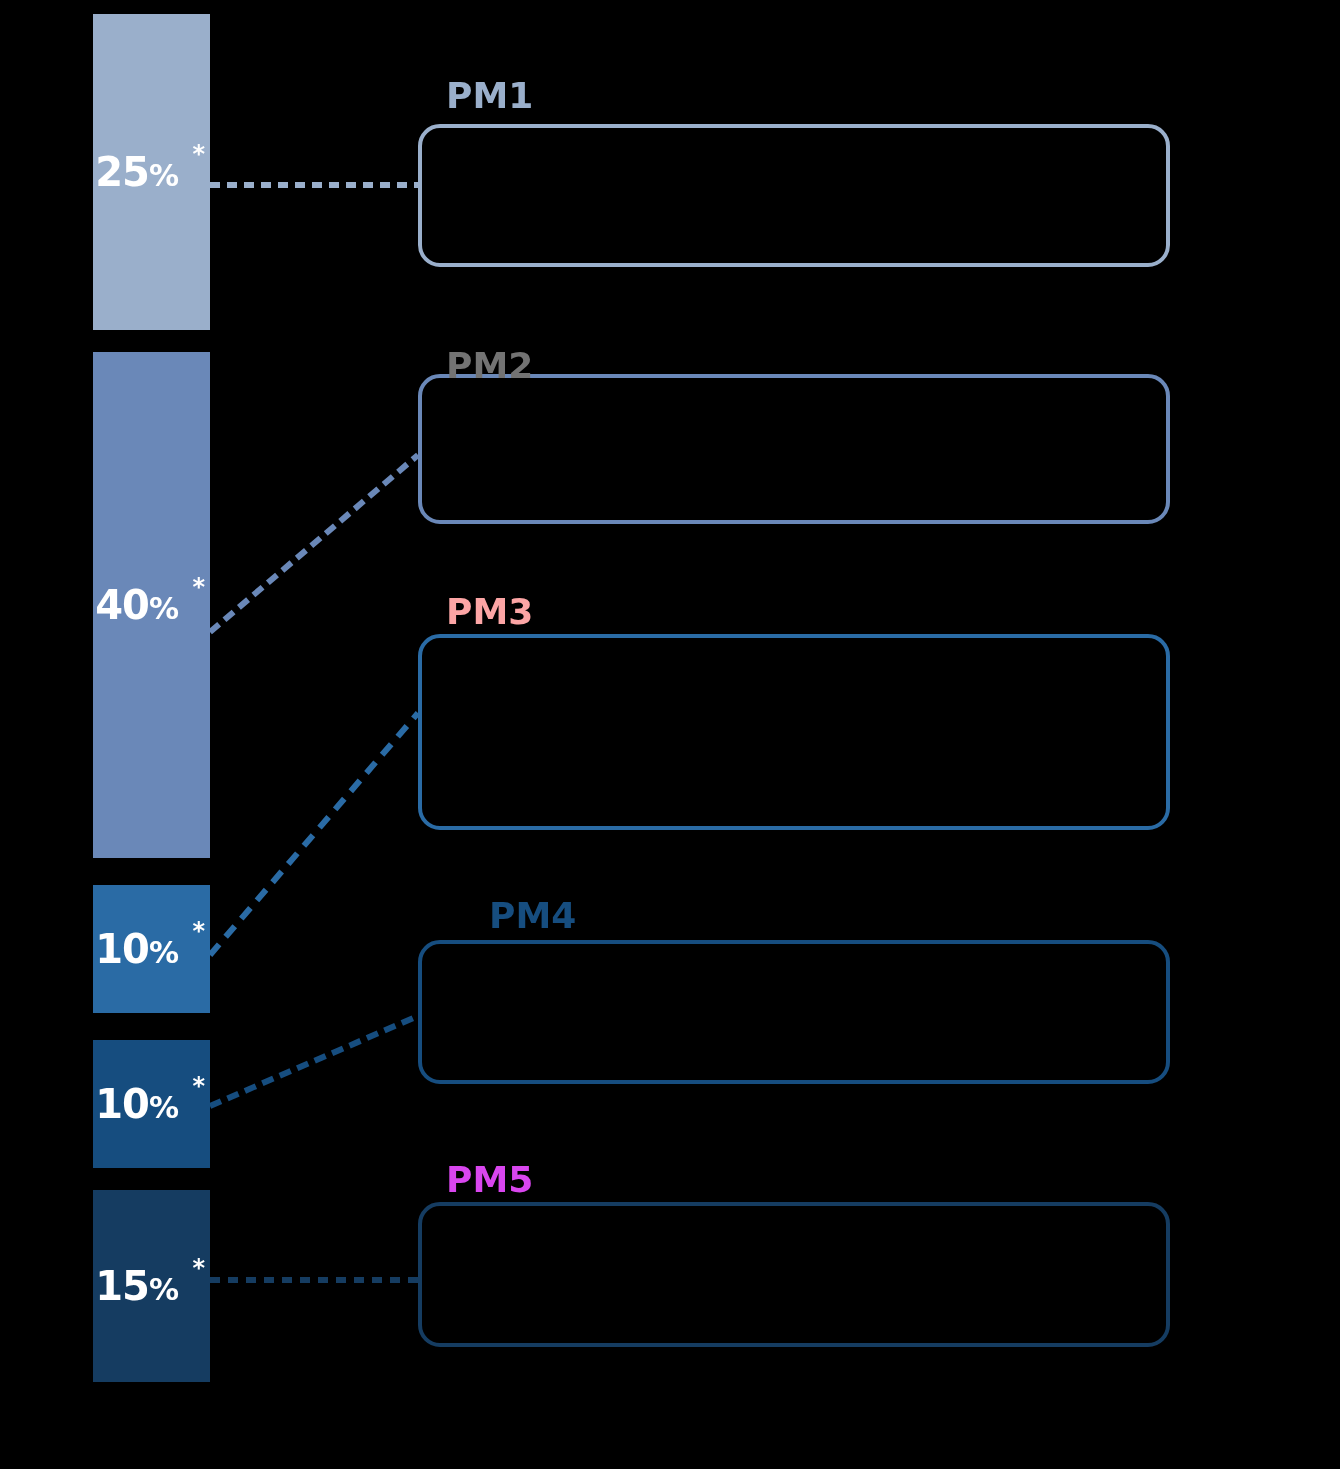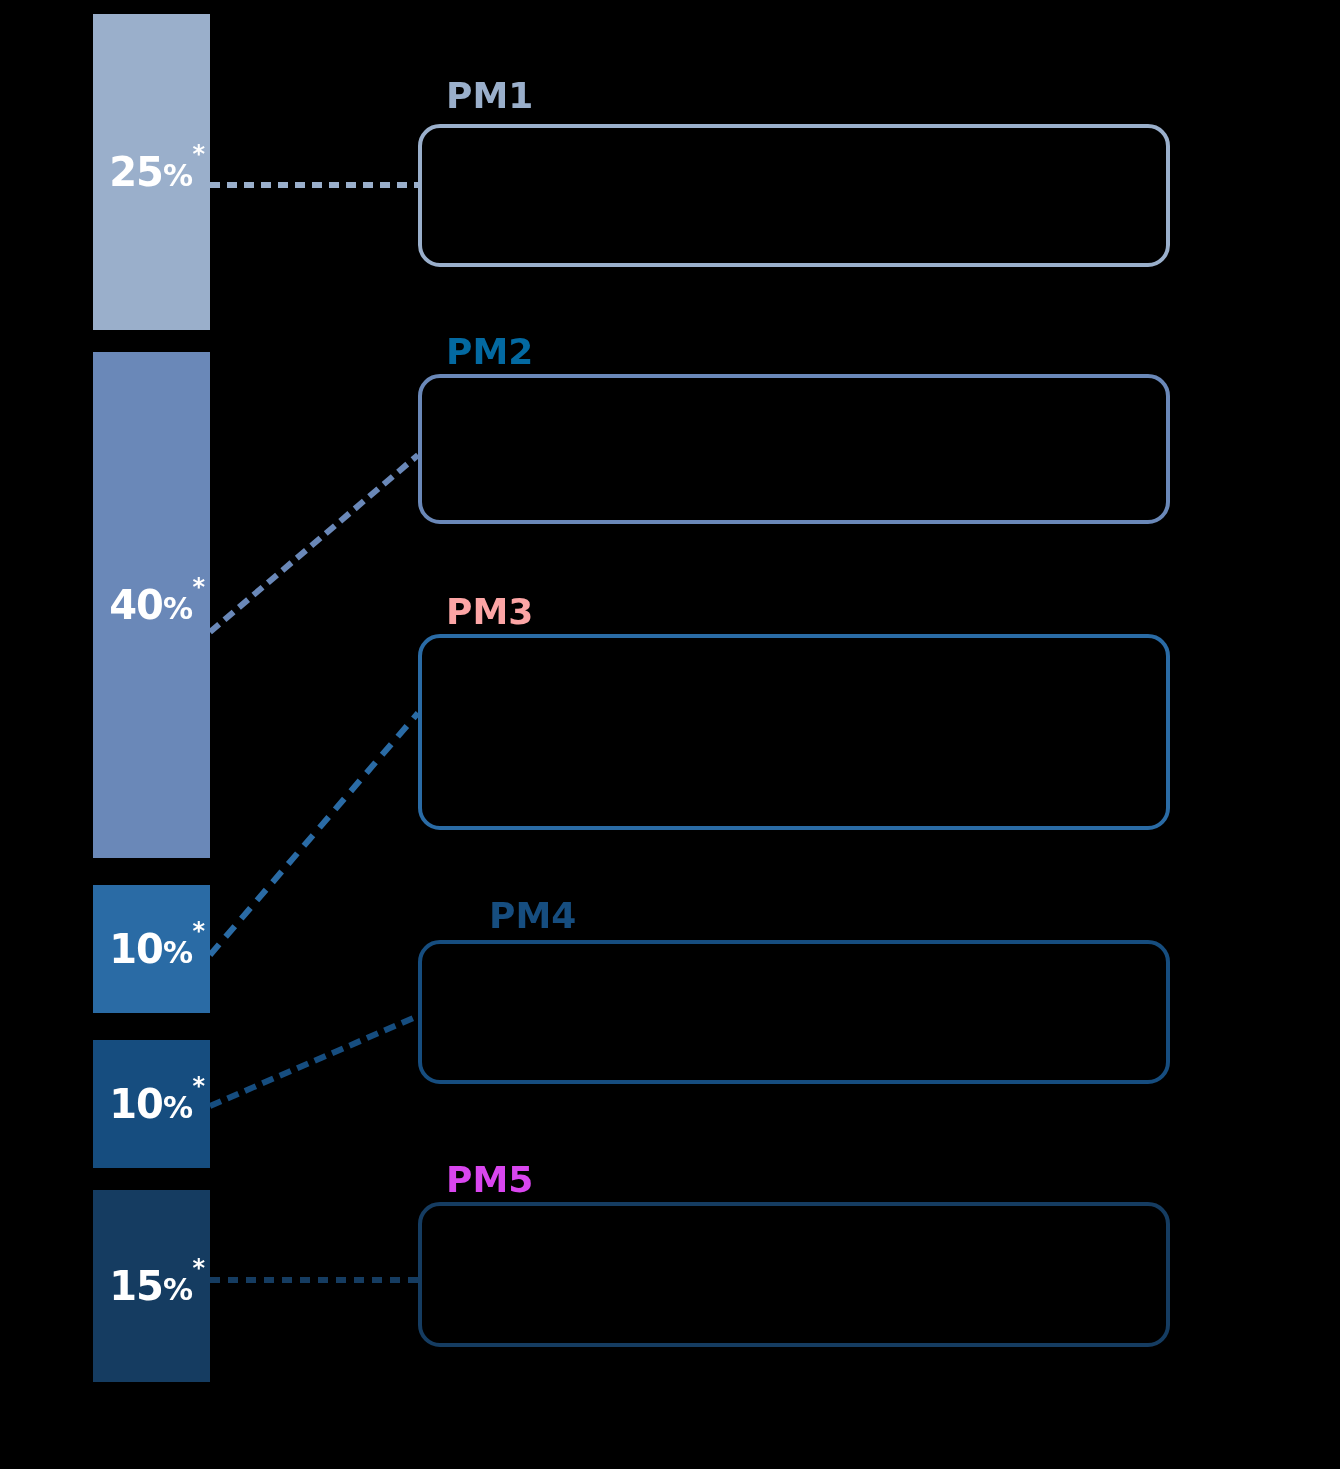--- a/index.html
+++ b/index.html
@@ -26,21 +26,21 @@
     justify-content: flex-end;
     box-sizing: border-box;
   }
   .bar-label {
     position: relative;
     color: #ffffff;
     font-weight: bold;
     font-size: 40px;
     letter-spacing: -1px;
     line-height: 1;
-    padding-right: 18px;
+    padding-right: 32px;
     white-space: nowrap;
   }
   .bar-label .pct {
     font-size: 30px;
   }
   .bar-label .star {
     position: absolute;
     top: -10px;
     right: 6px;
     font-size: 24px;
@@ -107,18 +107,18 @@
     <span class="bar-label"><span>15</span><span class="pct">%</span><span class="star">*</span></span>
   </div>
 
   <div class="pm-box" style="top: 124px; height: 143px; border-color: rgb(154, 175, 203);"></div>
   <div class="pm-box" style="top: 374px; height: 150px; border-color: rgb(106, 136, 184);"></div>
   <div class="pm-box" style="top: 634px; height: 196px; border-color: rgb(42, 107, 165);"></div>
   <div class="pm-box" style="top: 940px; height: 144px; border-color: rgb(22, 77, 127);"></div>
   <div class="pm-box" style="top: 1202px; height: 145px; border-color: rgb(21, 60, 97);"></div>
 
   <div class="pm-title" style="top: 78px; color: rgb(154, 175, 203);">PM1</div>
-  <div class="pm-title" style="top: 334px; color: #0369a1;">PM2</div>
+  <div class="pm-title" style="top: 348px; color: #737373;">PM2</div>
   <div class="pm-title" style="top: 594px; color: #fca5a5;">PM3</div>
   <div class="pm-title" style="top: 898px; color: rgb(22, 77, 127); margin-left: 43px;">PM4</div>
   <div class="pm-title" style="top: 1162px; color: #d946ef;">PM5</div>
 
 </div>
 
 </body></html>

